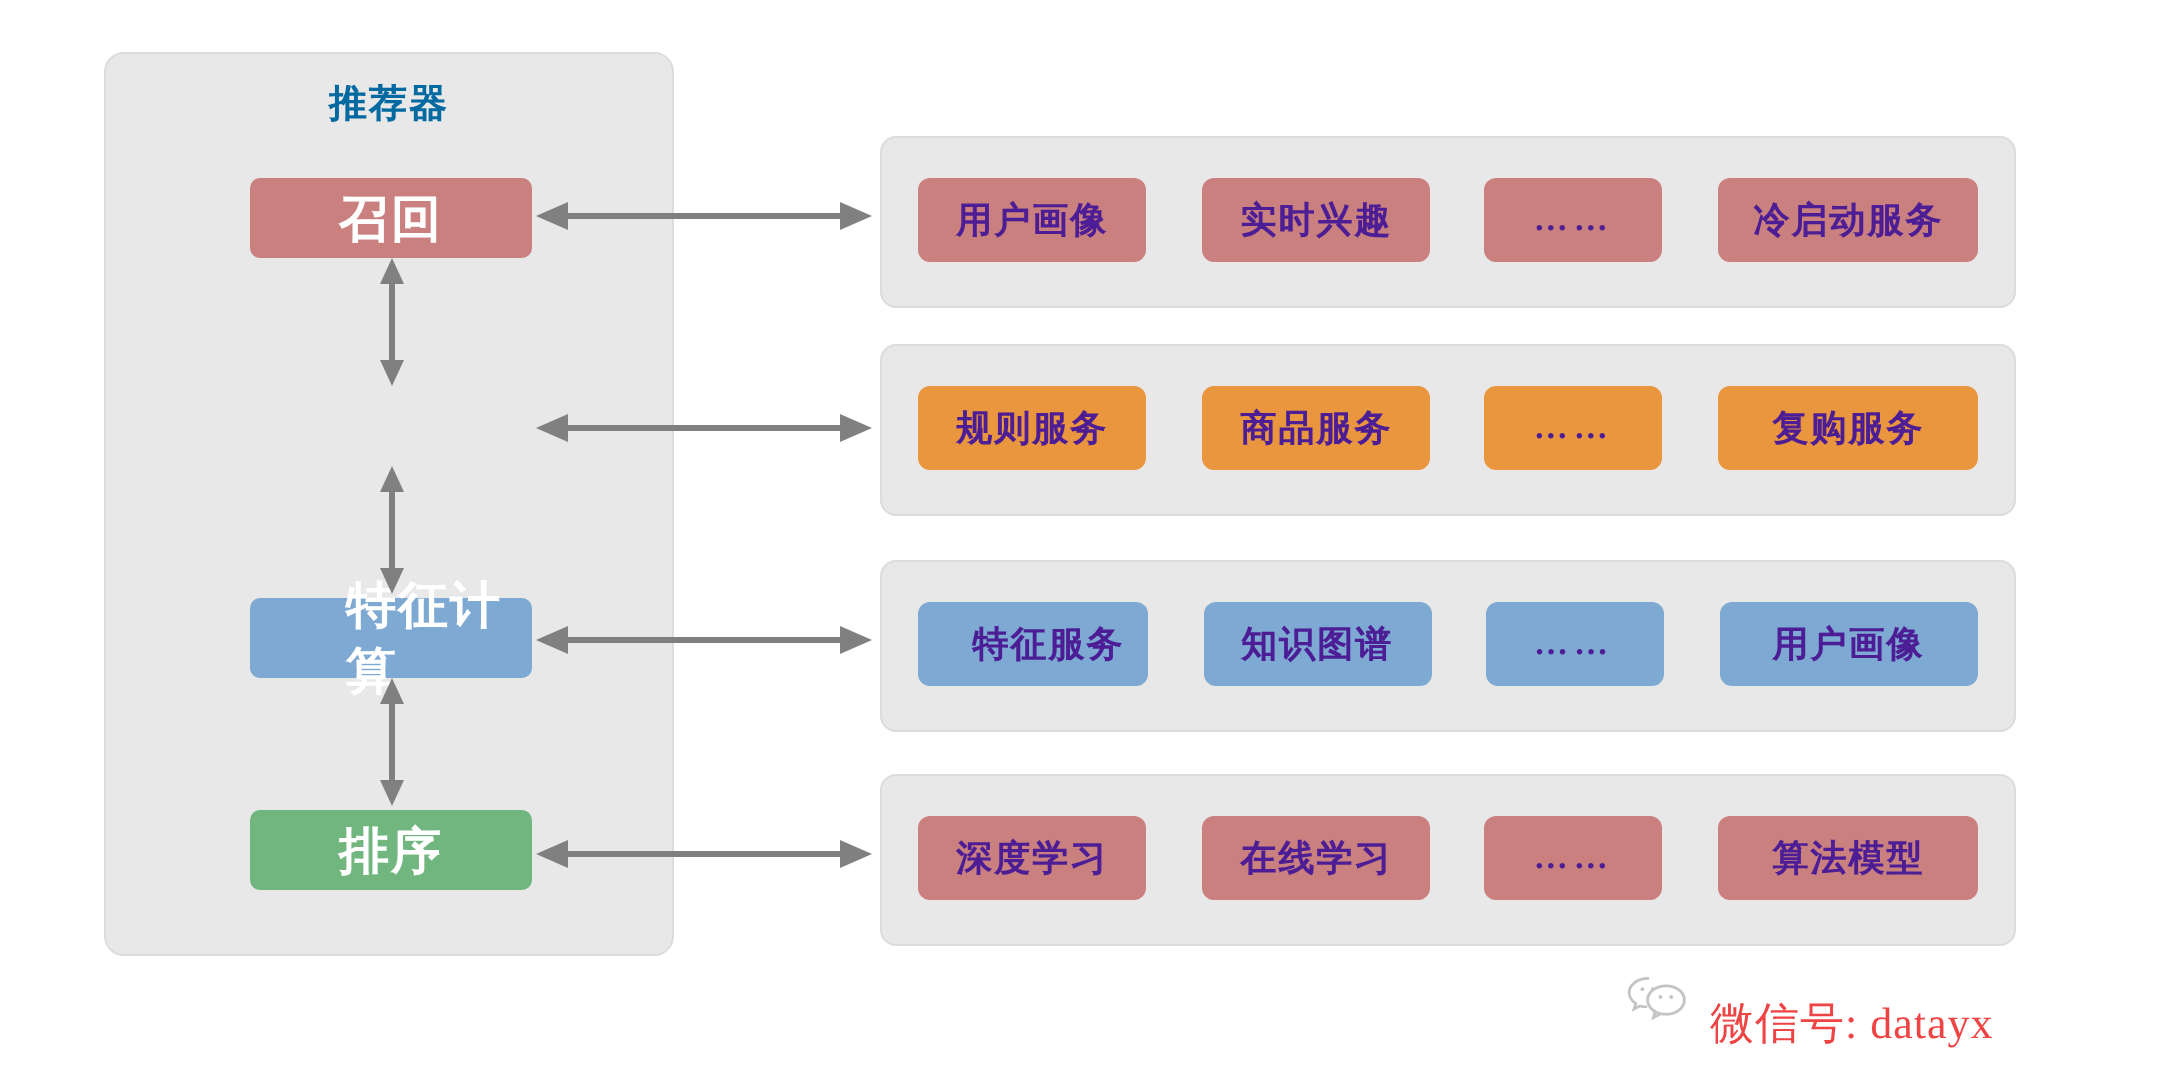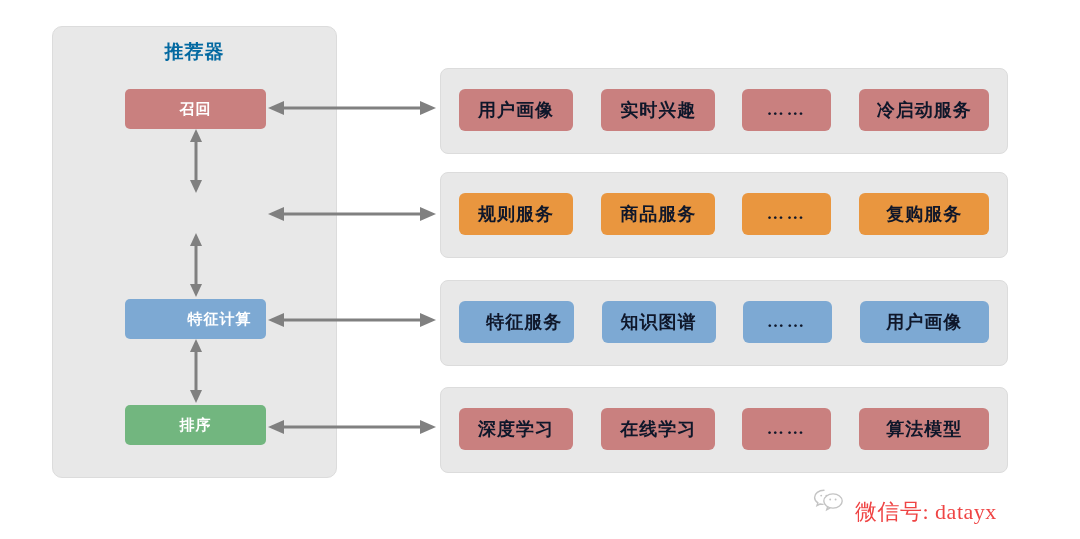--- a/index.html
+++ b/index.html
@@ -45,21 +45,21 @@
     letter-spacing: 1px;
   }
 
   .stage-box {
     position: absolute;
     left: 72px;
     width: 141px;
     height: 40px;
     border-radius: 5px;
     color: #ffffff;
-    font-size: 15px;
+    font-size: 25px;
     font-weight: bold;
     display: flex;
     align-items: center;
     justify-content: center;
     letter-spacing: 1px;
     box-sizing: border-box;
   }
   .stage-recall  { top: 62px; }
   .stage-filter  { top: 166px; }
   .stage-feature { top: 272px; }
@@ -112,21 +112,21 @@
     height: 46px;
     display: flex;
     align-items: center;
     padding: 0 18px;
     box-sizing: border-box;
     gap: 0;
   }
   .chip {
     height: 42px;
     border-radius: 6px;
-    color: #0f172a;
+    color: #4c1d95;
     font-size: 18px;
     font-weight: bold;
     display: flex;
     align-items: center;
     justify-content: center;
     letter-spacing: 1px;
     box-sizing: border-box;
   }
   .chip-w4 { width: 118px; }
   .chip-w5 { width: 134px; }

